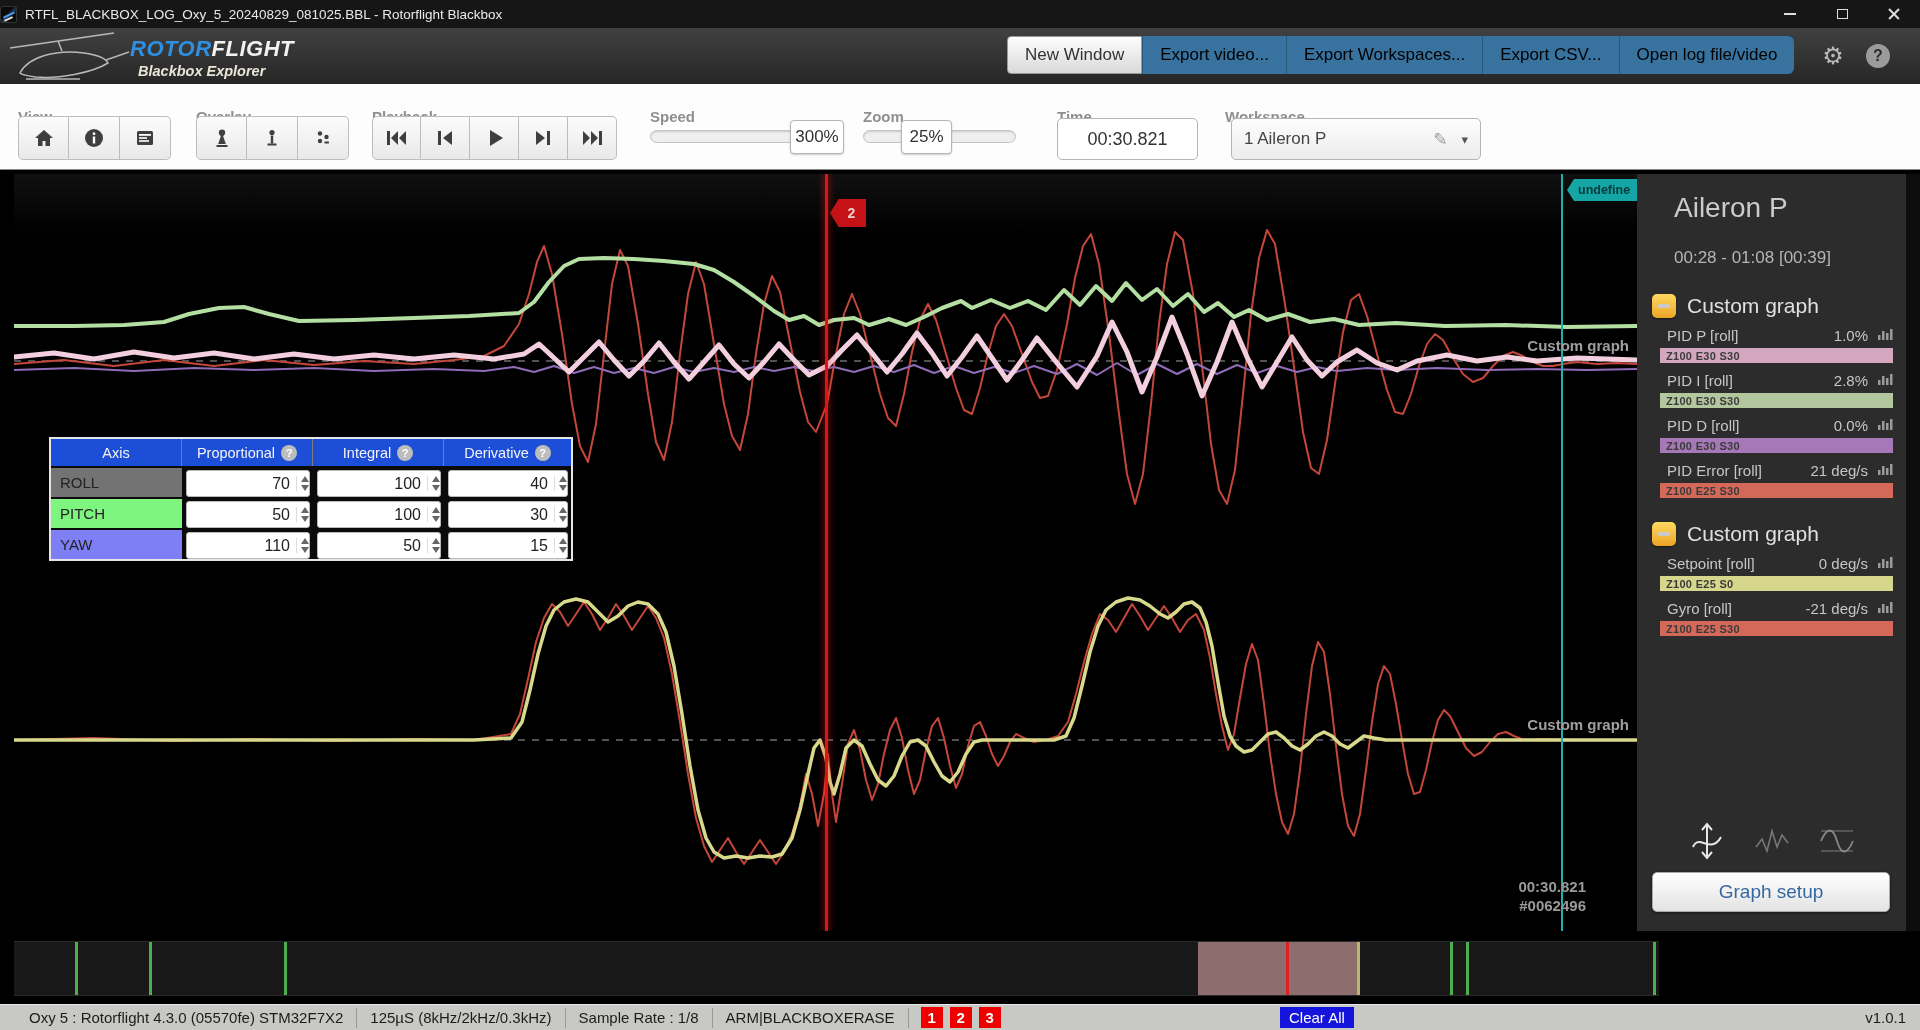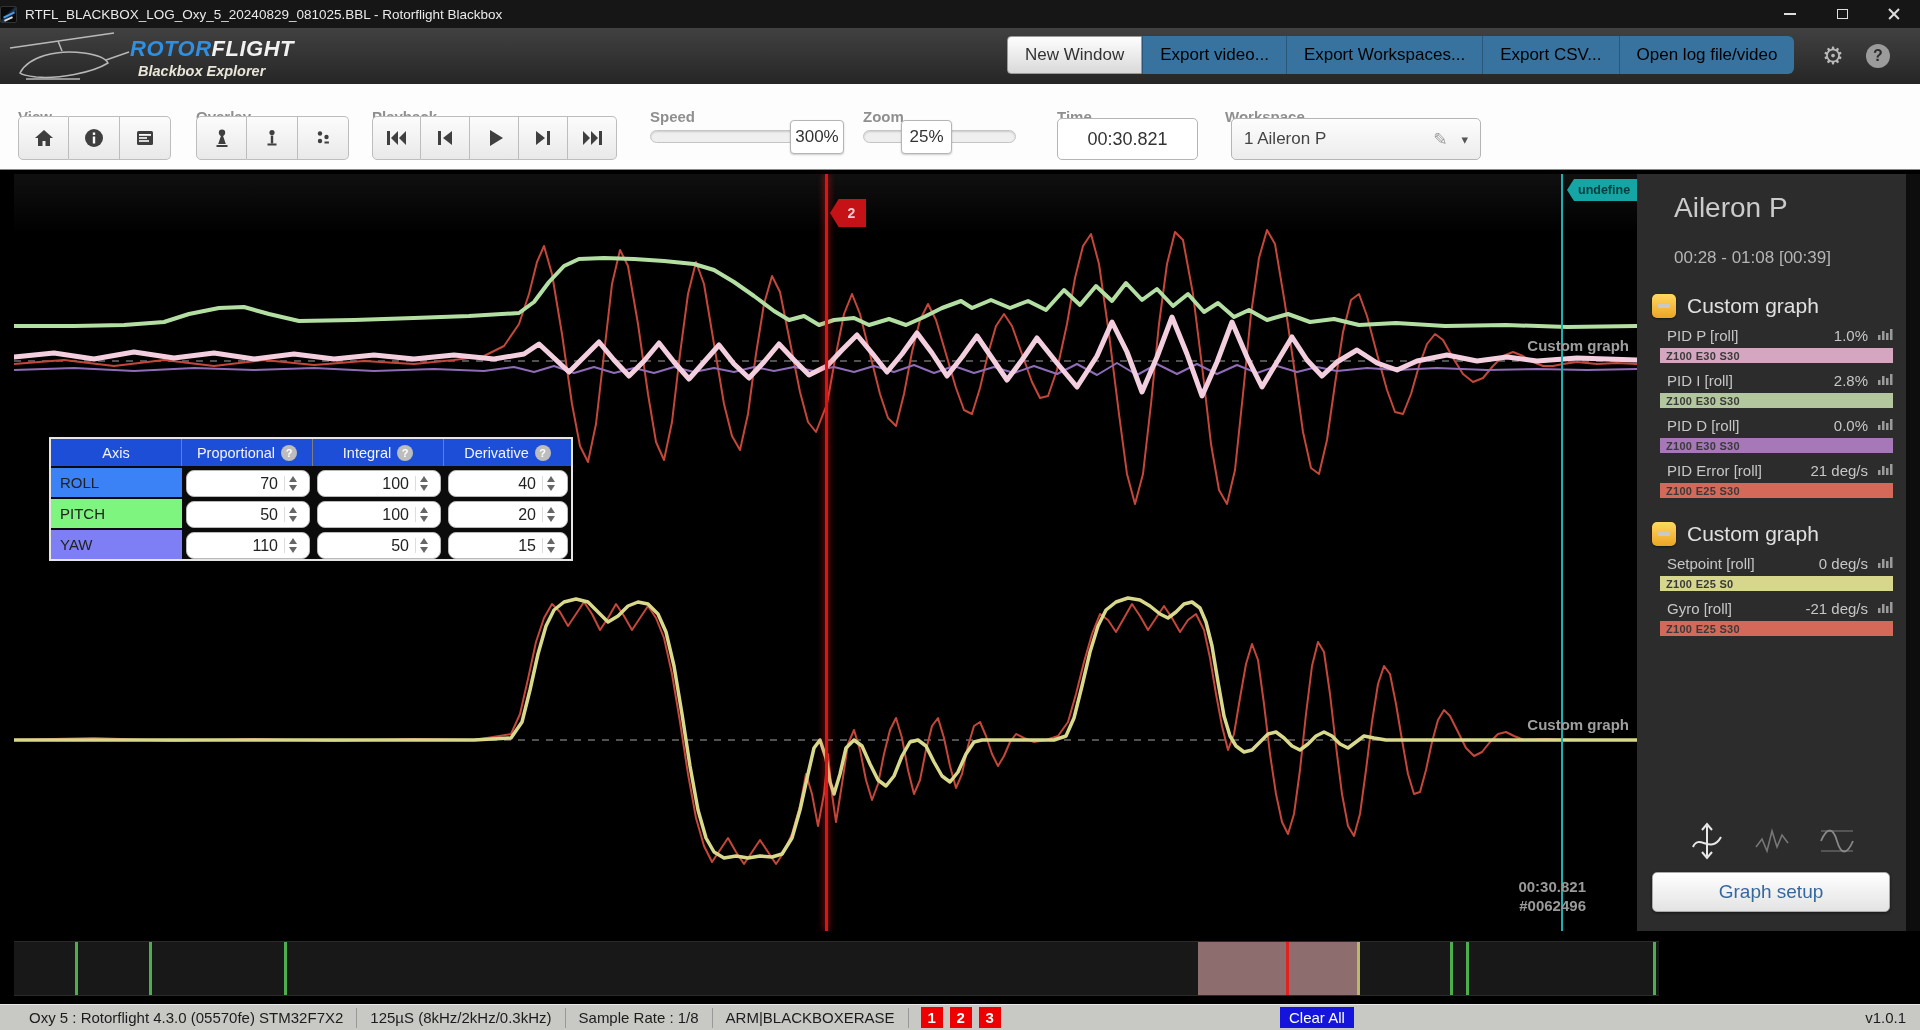--- a/index.html
+++ b/index.html
@@ -72,23 +72,23 @@
   .readout { position:absolute; right:51px; top:703px; text-align:right; color:#9a9a9a; font-size:15px; font-weight:bold; line-height:19px; }
 
   
   .pid-table { position:absolute; left:35px; top:263px; width:524px; background:#0b0b0b; border:2px solid #e6e6e6; }
   .pt-row { display:flex; }
   .pt-h { background:#1d4ed8; color:#f3f3f3; font-size:14.5px; height:27px; display:flex; align-items:center; justify-content:center; gap:6px; border-right:1px solid #7e7e7e; }
   .pt-h:last-child{border-right:none;}
   .c0 { width:131px; } .c1,.c2 { width:131px; } .c3 { width:127px; }
   .qmark { width:16px; height:16px; border-radius:50%; background:#bdbdbd; color:#fff; font-size:11px; font-weight:bold; display:flex; align-items:center; justify-content:center; }
   .pt-axis { height:31px; display:flex; align-items:center; padding-left:9px; color:#222; font-size:15px; border-top:2px solid #0b0b0b; }
-  .ax-roll{background:#3b82f6;} .ax-pitch{background:#7ef57e;} .ax-yaw{background:#7e7ef5;}
+  .ax-roll{background:#737373;} .ax-pitch{background:#7ef57e;} .ax-yaw{background:#7e7ef5;}
   .pt-cell { height:31px; border-top:2px solid #0b0b0b; padding:2px 3px 2px 4px; }
-  .pt-input { height:27px; background:#fff; border:1px solid #b9b9b9; border-radius:8px; display:flex; align-items:center; justify-content:flex-end; font-size:16px; color:#222; padding-right:12px; gap:6px; }
+  .pt-input { height:27px; background:#fff; border:1px solid #b9b9b9; border-radius:3px; display:flex; align-items:center; justify-content:flex-end; font-size:16px; color:#222; padding-right:0; gap:6px; }
   .step { display:flex; flex-direction:column; gap:3px; padding-left:4px; border-left:1px solid #ddd; }
   .step i { width:0; height:0; border-left:4.5px solid transparent; border-right:4.5px solid transparent; }
   .step .up { border-bottom:6px solid #666; }
   .step .dn { border-top:6px solid #666; }
 
   
   .sidebar { position:absolute; left:1637px; top:4px; width:269px; height:757px; background:#2c2c2c; padding:0 13px 0 15px; }
   .sb-title { margin:18px 0 0 22px; color:#cbcbcb; font-size:28px; }
   .sb-range { margin:24px 0 0 22px; color:#b5b5b5; font-size:17px; }
   .sb-sec { margin-top:26px; display:flex; align-items:center; gap:11px; }
@@ -358,21 +358,21 @@
               <div class="pt-input">
                 <span>100</span>
                 <span class="step">
                   <i class="up"></i>
                   <i class="dn"></i>
                 </span>
               </div>
             </div>
           <div class="pt-cell c3">
               <div class="pt-input">
-                <span>20</span>
+                <span>30</span>
                 <span class="step">
                   <i class="up"></i>
                   <i class="dn"></i>
                 </span>
               </div>
             </div>
         </div>
         <div class="pt-row">
           <div class="pt-axis ax-yaw c0">YAW</div>
           <div class="pt-cell c1">

